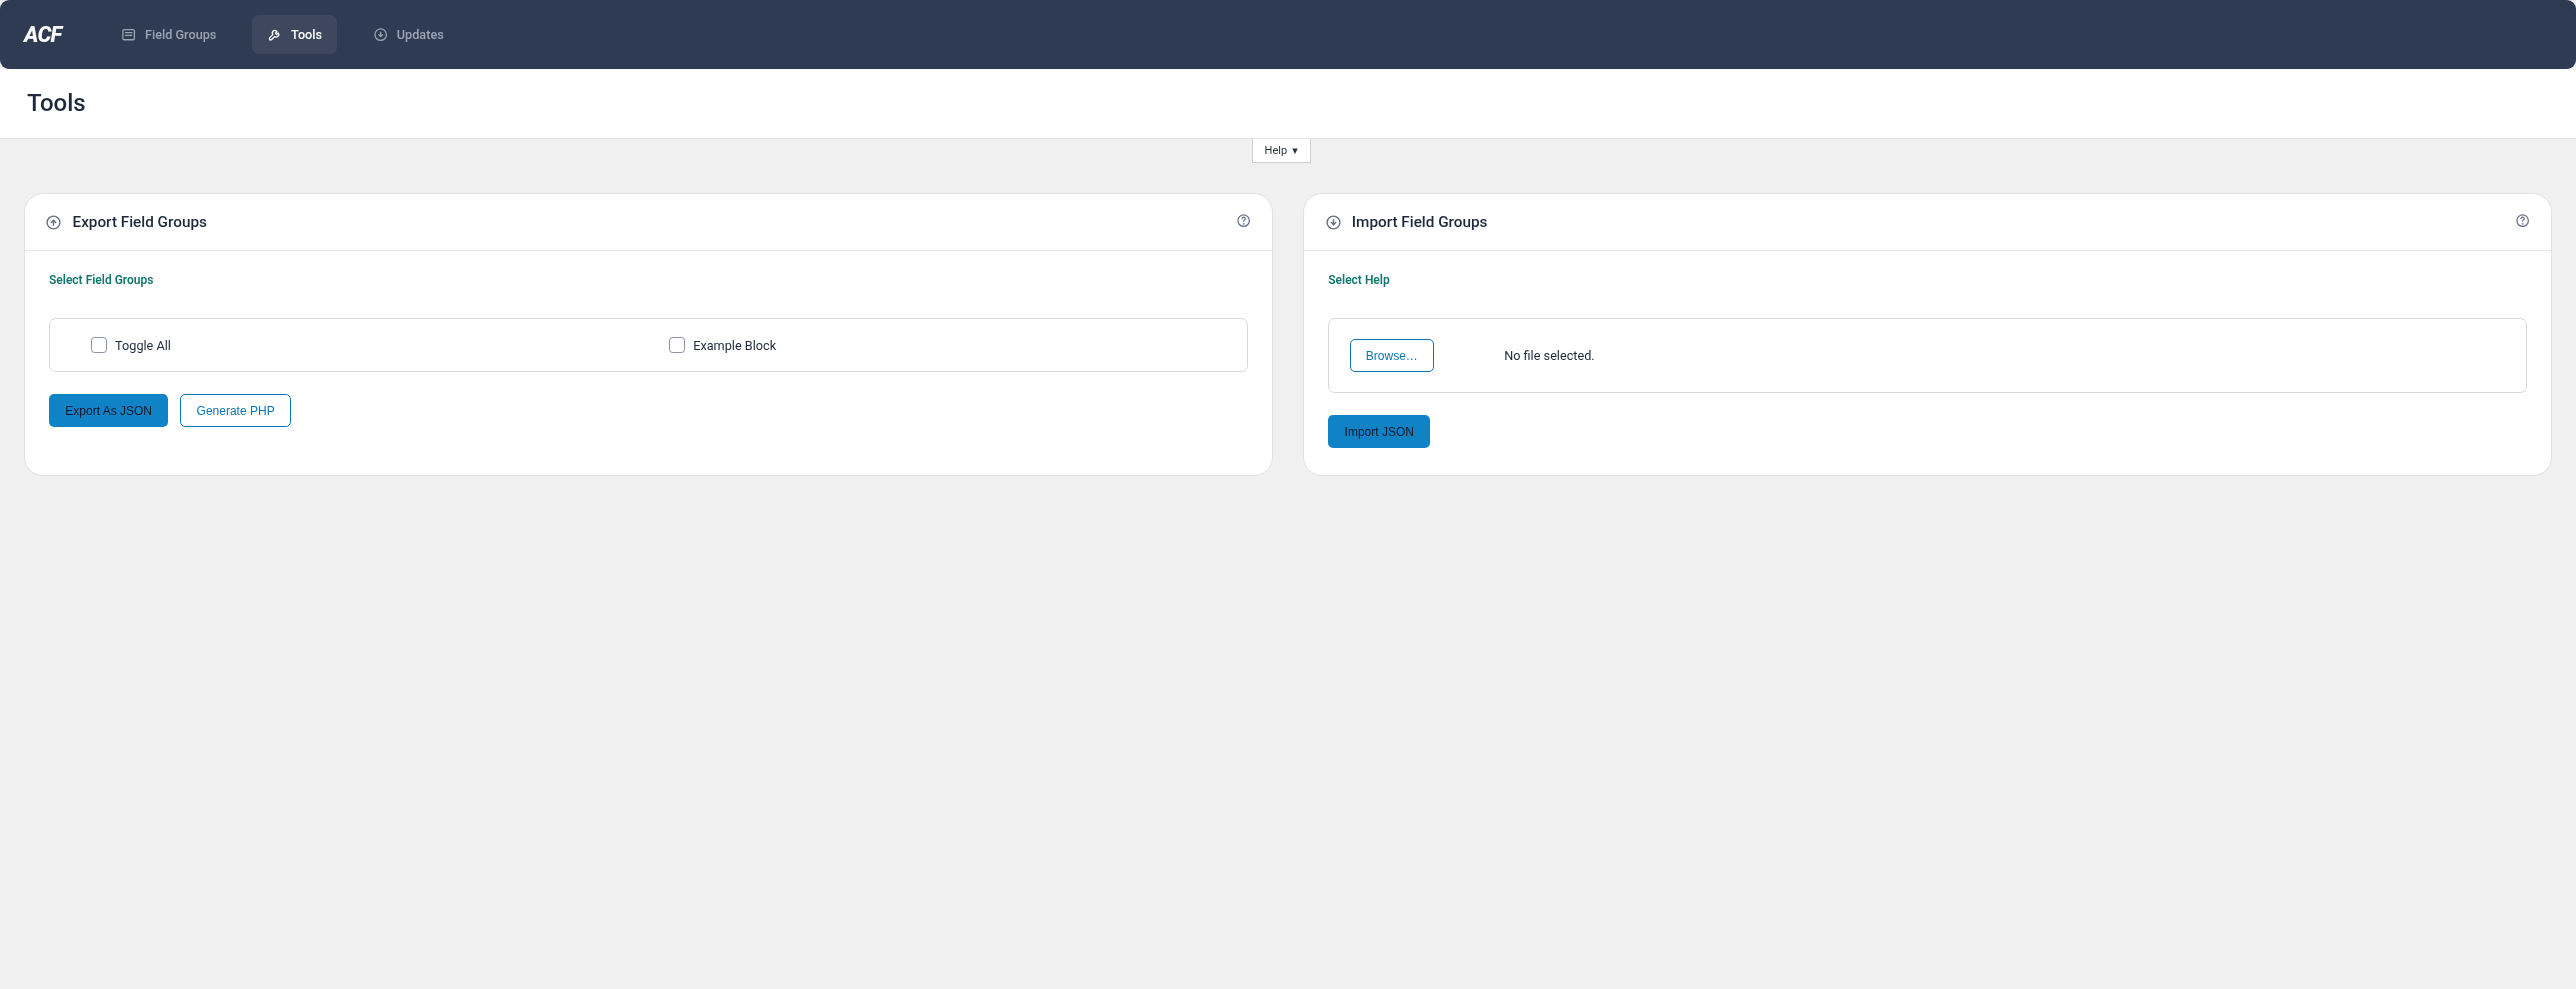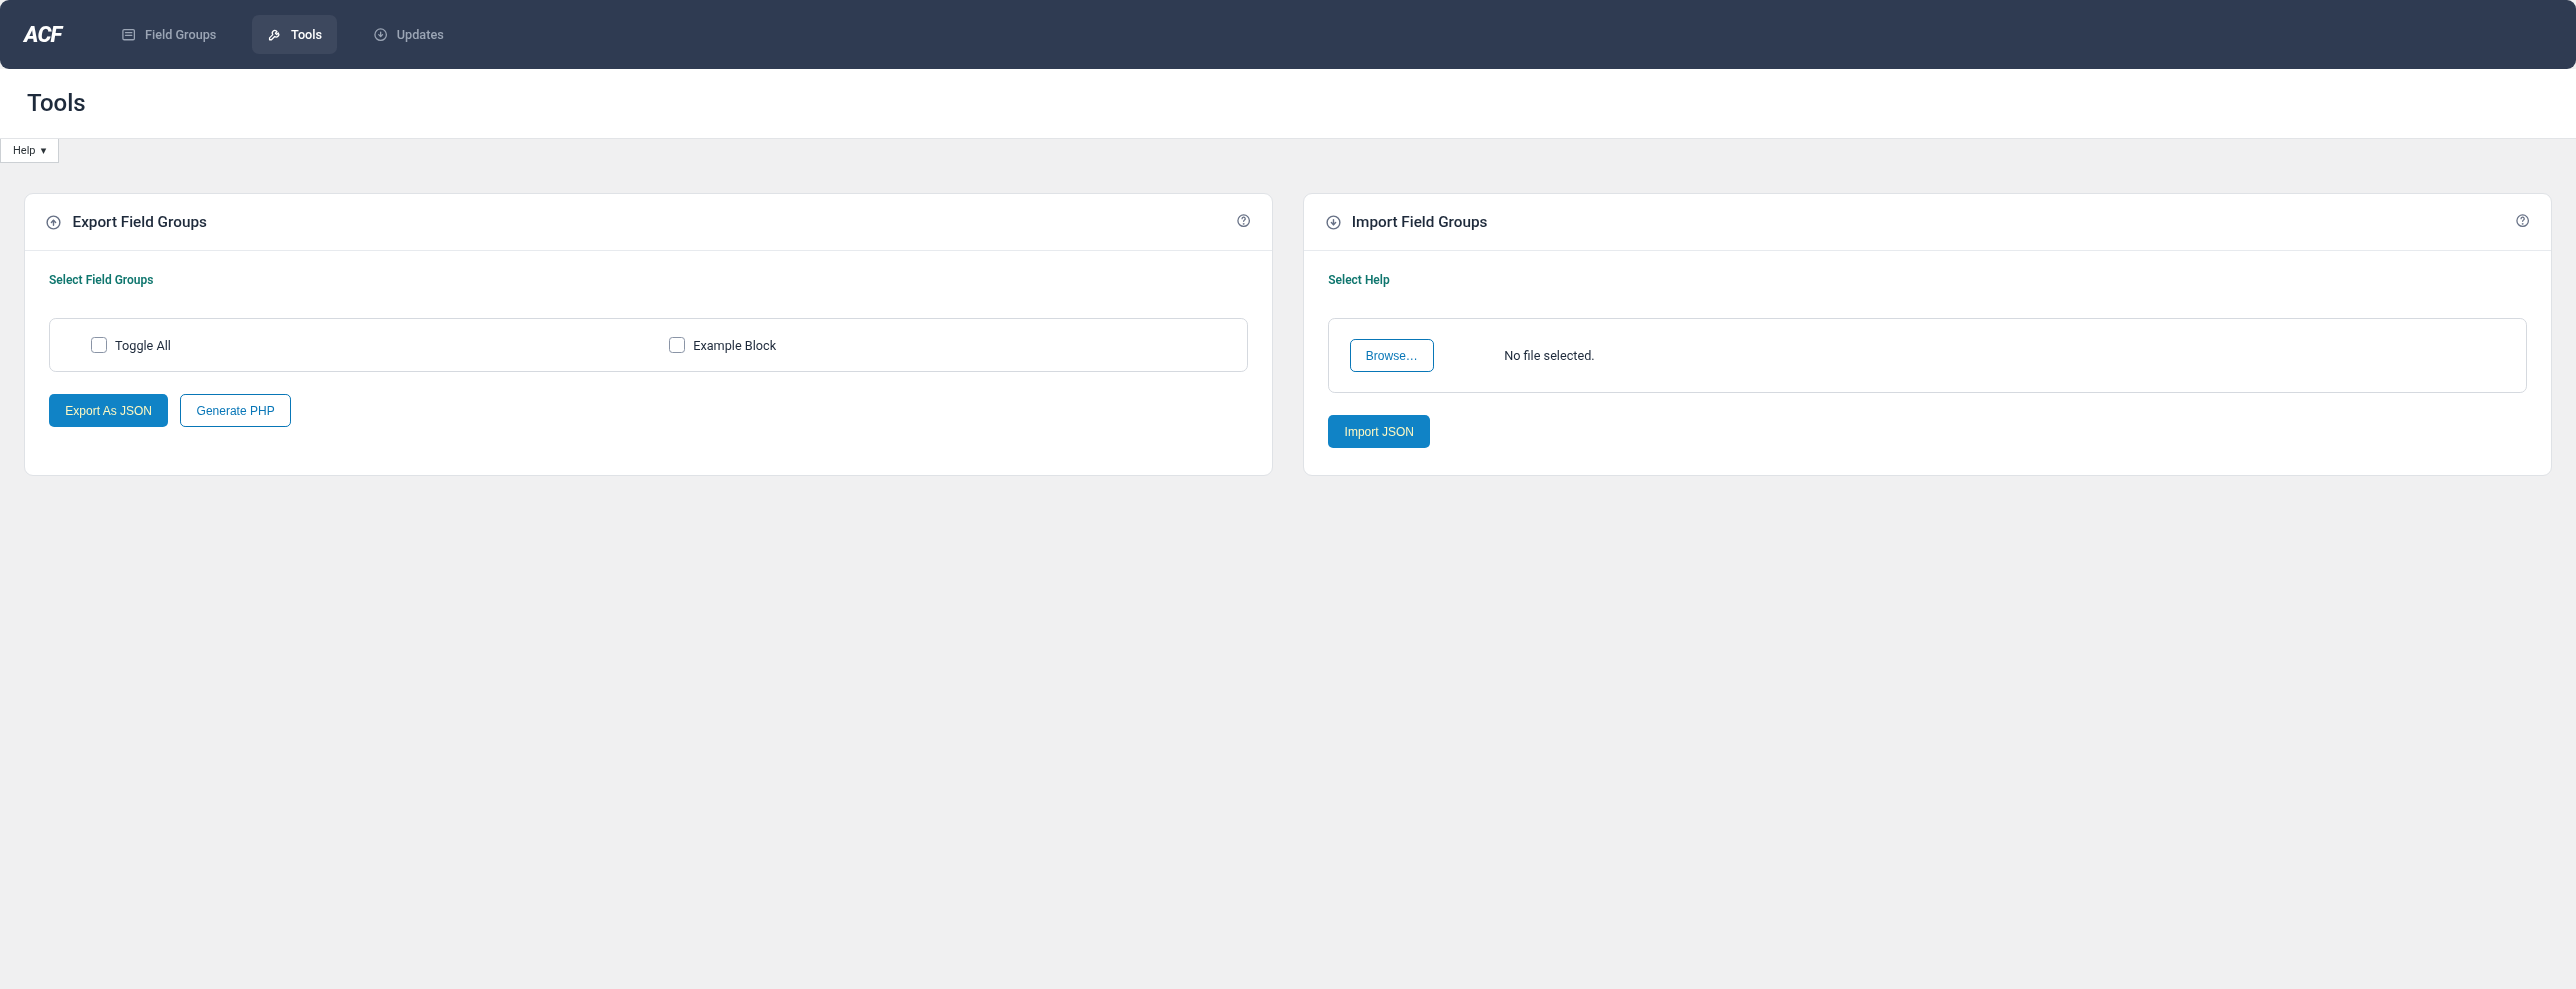--- a/index.html
+++ b/index.html
@@ -54,21 +54,21 @@
   }
   .page-heading h1 {
     font-size: 24px;
     font-weight: 500;
     color: #1e2a3b;
   }
 
   
   .help-row {
     display: flex;
-    justify-content: flex-start;
+    justify-content: center;
     padding: 0;
     position: relative;
   }
   .help-tab {
     background: #fff;
     border: 0.8px solid #ccd0d4;
     border-top: none;
     padding: 5.1px 12px;
     font-size: 11px;
     color: #2c3338;
@@ -82,21 +82,21 @@
   
   .cards {
     display: flex;
     gap: 30.5px;
     padding: 30.5px 24px 24px 24px;
   }
   .card {
     flex: 1;
     background: #fff;
     border: 0.8px solid #dfe2e6;
-    border-radius: 9px;
+    border-radius: 19px;
   }
   .card-header {
     display: flex;
     align-items: center;
     justify-content: space-between;
     padding: 18.6px 20.3px;
     border-bottom: 0.8px solid #e7eaee;
   }
   .card-header-left {
     display: flex;
@@ -155,21 +155,21 @@
   .btn {
     padding: 8.5px 15.3px;
     border-radius: 5.1px;
     font-size: 12px;
     font-weight: 500;
     cursor: pointer;
     border: 0.8px solid transparent;
   }
   .btn-primary {
     background: #1083c6;
-    color: #fef9c3;
+    color: #0f172a;
   }
   .btn-secondary {
     background: #fff;
     color: #0876b7;
     border: 0.8px solid #0876b7;
   }
 
   .file-box {
     border: 0.8px solid #d5d9df;
     border-radius: 6.8px;

